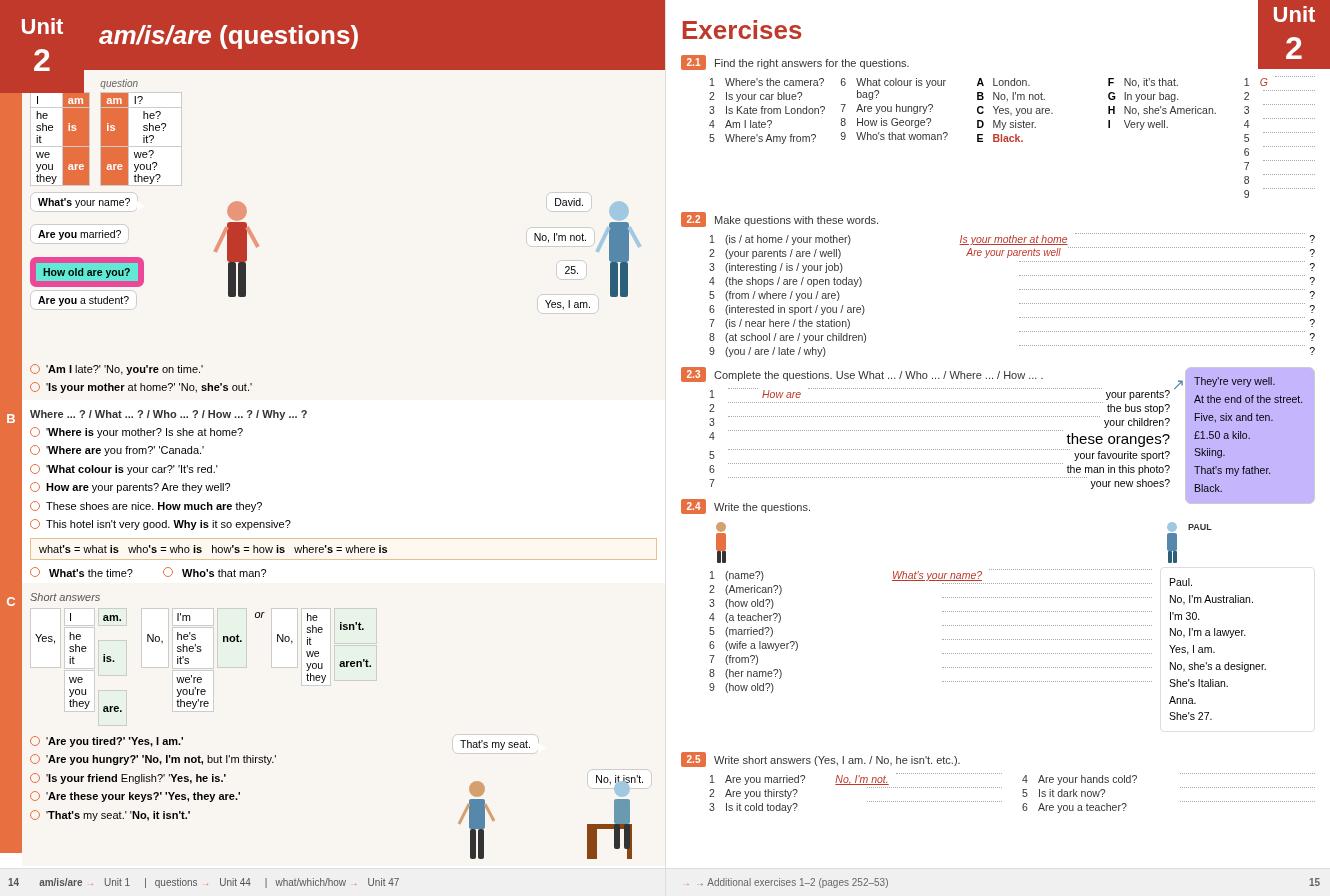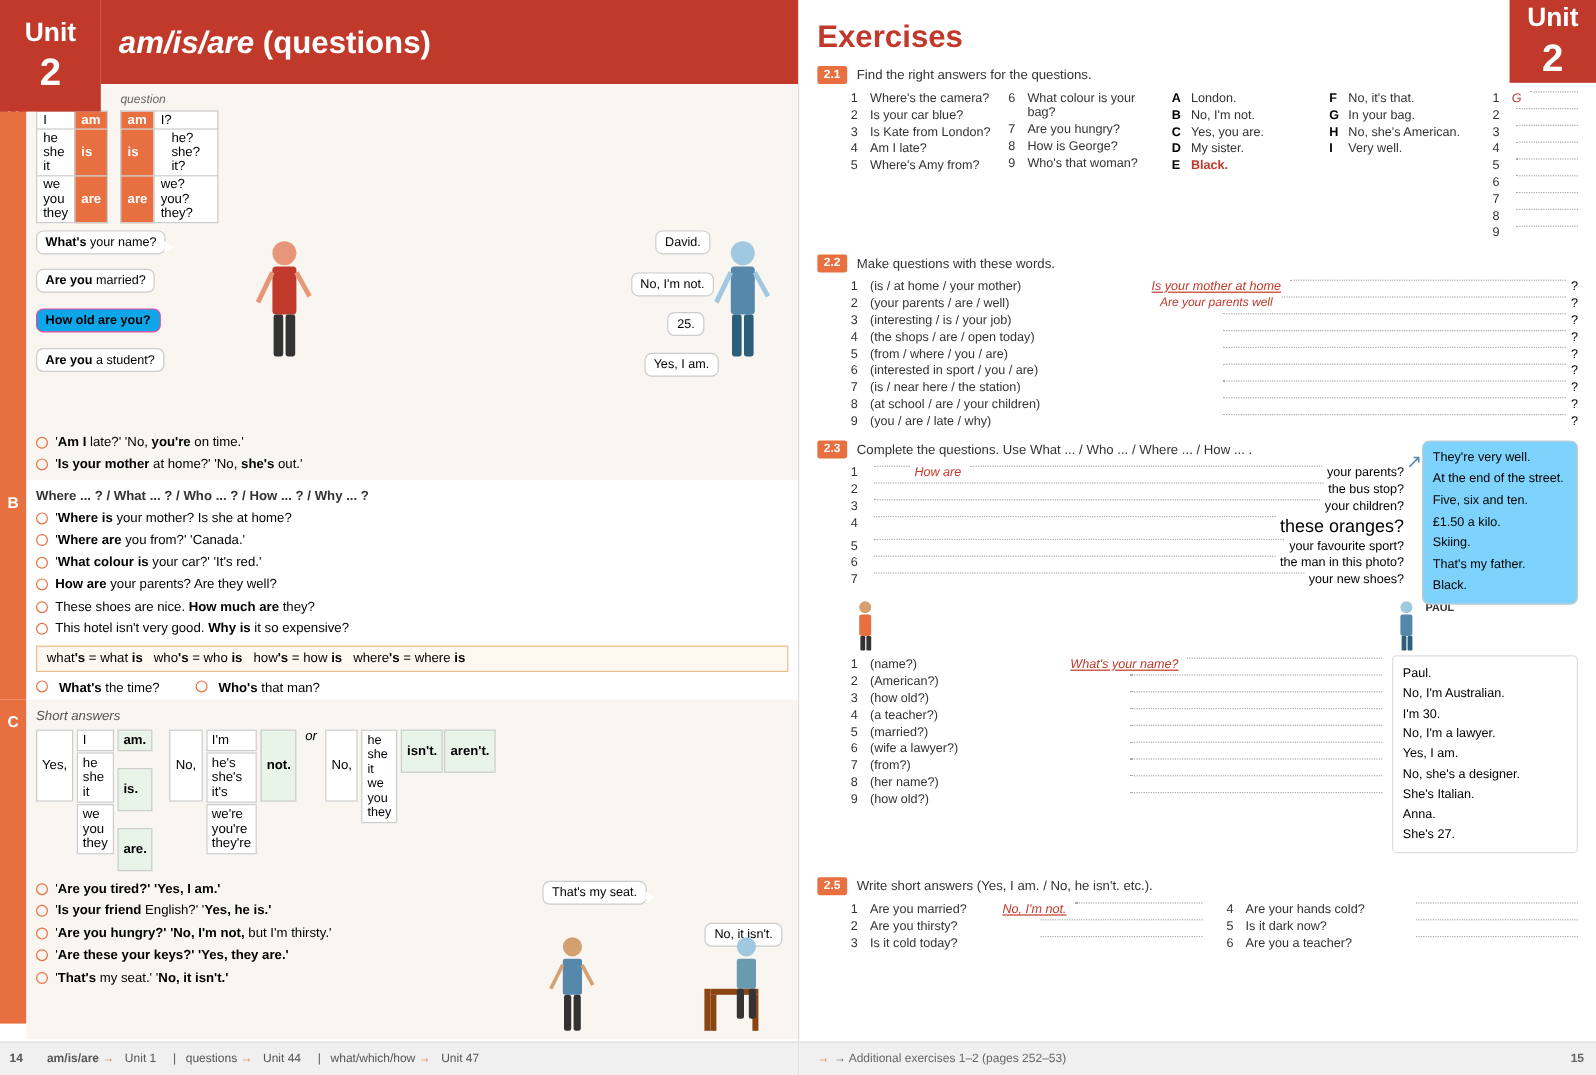--- a/index.html
+++ b/index.html
@@ -410,21 +410,21 @@
       </div>
       <div style="position:absolute;right:65px;top:0;background:white;border:1px solid #ccc;border-radius:6px;padding:3px 7px;font-size:10.5px;">
         David.
       </div>
       <div style="position:absolute;left:0;top:32px;background:white;border:1px solid #ccc;border-radius:6px;padding:3px 7px;font-size:10.5px;max-width:160px;">
         <strong>Are you</strong> married?
       </div>
       <div style="position:absolute;right:62px;top:35px;background:white;border:1px solid #ccc;border-radius:6px;padding:3px 7px;font-size:10.5px;">
         No, I'm not.
       </div>
-      <div style="position:absolute;left:0;top:65px;background:#0ea5e9;border:1px solid #ec4899;border-radius:6px;padding:3px 7px;font-size:10.5px;max-width:165px;">
+      <div style="position:absolute;left:0;top:65px;background:#5eead4;border:6px solid #ec4899;border-radius:6px;padding:3px 7px;font-size:10.5px;max-width:165px;">
         <strong>How old are you?</strong>
       </div>
       <div style="position:absolute;right:70px;top:68px;background:white;border:1px solid #ccc;border-radius:6px;padding:3px 7px;font-size:10.5px;">
         25.
       </div>
       <div style="position:absolute;left:0;top:98px;background:white;border:1px solid #ccc;border-radius:6px;padding:3px 7px;font-size:10.5px;max-width:165px;">
         <strong>Are you</strong> a student?
       </div>
       <div style="position:absolute;right:58px;top:102px;background:white;border:1px solid #ccc;border-radius:6px;padding:3px 7px;font-size:10.5px;">
         Yes, I am.
@@ -578,40 +578,40 @@
 
       <div style="display:flex;flex-direction:column;gap:1px;justify-content:center;">
         <div style="padding:2px 4px;border:1px solid #ccc;background:white;white-space:pre;min-height:60px;font-size:10.5px;">he
 she
 it
 we
 you
 they</div>
       </div>
 
-      <div style="display:flex;flex-direction:row;gap:1px;">
+      <div style="display:flex;flex-direction:column;gap:1px;">
         <div style="padding:2px 4px;border:1px solid #ccc;background:#e8f4e8;font-weight:bold;min-height:36px;display:flex;align-items:center;">isn't.</div>
         <div style="padding:2px 4px;border:1px solid #ccc;background:#e8f4e8;font-weight:bold;min-height:36px;display:flex;align-items:center;">aren't.</div>
       </div>
     </div>
 
     <div style="display:flex;gap:5px;">
       <div style="flex:1;">
         <ul class="example-list">
           <li>
               <div class="circle-bullet"></div>
               <span>'<b>Are you tired?'  'Yes, I am.'</b></span>
             </li>
           <li>
               <div class="circle-bullet"></div>
-              <span>'<b>Is your friend</b> English?'  '<b>Yes, he is.'</b></span>
+              <span>'<b>Are you hungry?'  'No, I'm not,</b> but I'm thirsty.'</span>
             </li>
           <li>
               <div class="circle-bullet"></div>
-              <span>'<b>Are you hungry?'  'No, I'm not,</b> but I'm thirsty.'</span>
+              <span>'<b>Is your friend</b> English?'  '<b>Yes, he is.'</b></span>
             </li>
           <li>
               <div class="circle-bullet"></div>
               <span>'<b>Are these your keys?'  'Yes, they are.'</b></span>
             </li>
           <li>
               <div class="circle-bullet"></div>
               <span>'<b>That's</b> my seat.'  '<b>No, it isn't.'</b></span>
             </li>
         </ul>
@@ -877,21 +877,21 @@
         </div>
       </div>
     </div>
 
     <div class="ex-section" style="margin-top:8px;position:relative;">
       <div class="exercise-header">
         <div class="exercise-badge">2.3</div>
         <div class="exercise-instruction">Complete the questions.  Use What ... / Who ... / Where ... / How ... .</div>
       </div>
 
-      <div style="position:absolute;right:0;top:0;background:#7dd3fc;border:1px solid #ccc;border-radius:6px;padding:5px 8px;font-size:10.5px;line-height:1.7;min-width:130px;">
+      <div style="position:absolute;right:0;top:0;background:#c4b5fd;border:1px solid #ccc;border-radius:6px;padding:5px 8px;font-size:10.5px;line-height:1.7;min-width:130px;">
         <div>They're very well.</div>
         <div>At the end of the street.</div>
         <div>Five, six and ten.</div>
         <div>£1.50 a kilo.</div>
         <div>Skiing.</div>
         <div>That's my father.</div>
         <div>Black.</div>
       </div>
 
       <div style="position:absolute;right:130px;top:8px;font-size:16px;color:#5588aa;">↗</div>
@@ -931,20 +931,24 @@
         </div>
         <div class="ex-row">
           <span class="ex-num">7</span>
           <span class="dotted-line" style="min-width:165px;"></span>
           <span style="font-size:10.5px;white-space:nowrap;">your new shoes?</span>
         </div>
       </div>
     </div>
 
     <div class="ex-section" style="margin-top:8px;">
+      <div class="exercise-header">
+        <div class="exercise-badge">2.4</div>
+        <div class="exercise-instruction">Write the questions.</div>
+      </div>
       <div style="display:flex;gap:8px;margin-left:28px;">
 
         <div style="flex:2;">
 
           <div style="display:flex;align-items:flex-start;margin-bottom:4px;">
             <svg width="25" height="45" viewBox="0 0 25 45">
               <circle cx="12" cy="7" r="5" fill="#d4a070"></circle>
               <rect x="7" y="13" width="10" height="18" rx="2" fill="#e87040"></rect>
               <rect x="8" y="31" width="4" height="12" rx="1" fill="#333"></rect>
               <rect x="13" y="31" width="4" height="12" rx="1" fill="#333"></rect>

